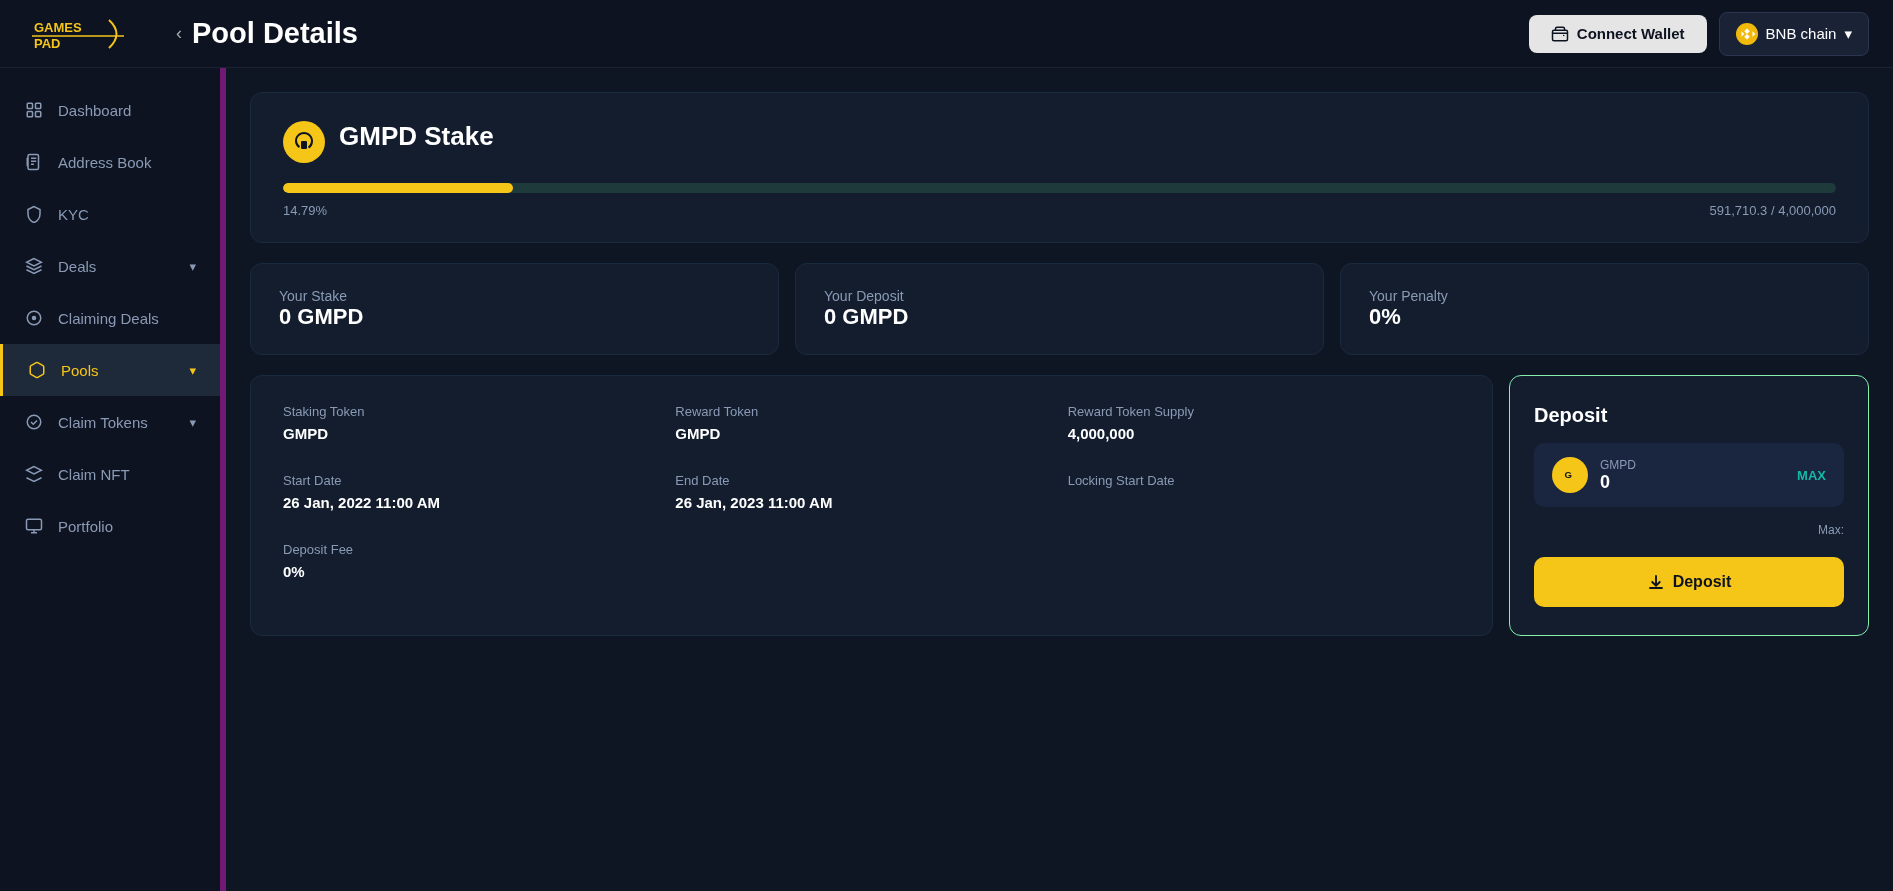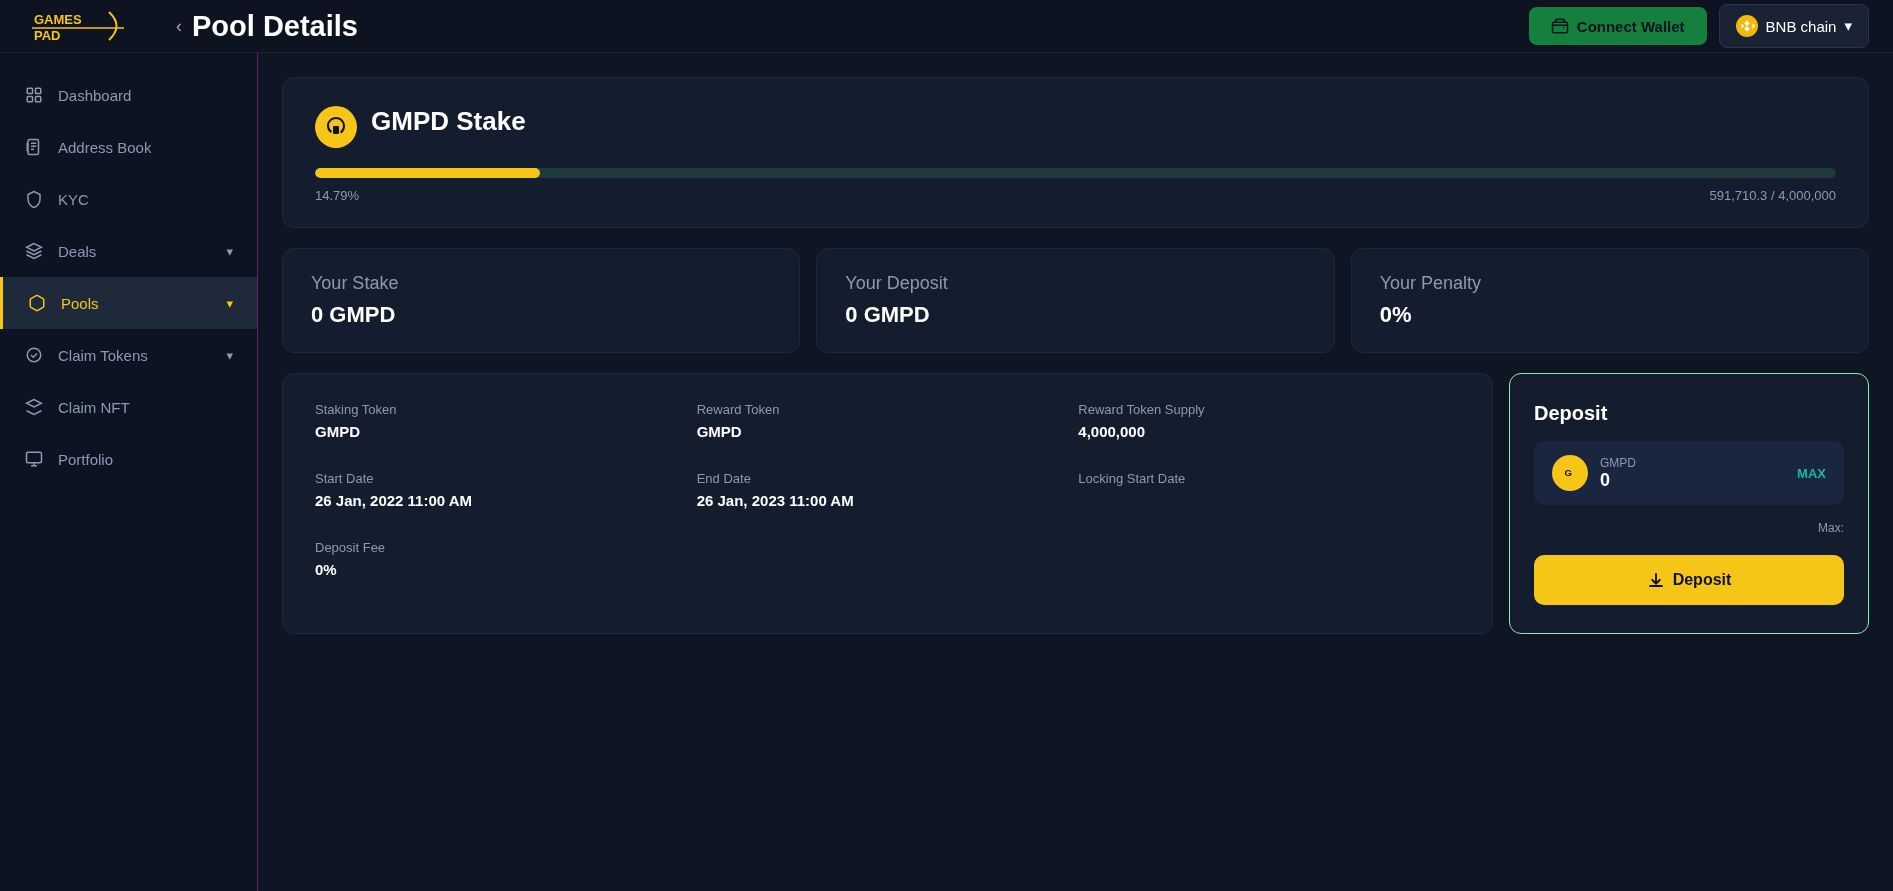--- a/index.html
+++ b/index.html
@@ -14,21 +14,21 @@
       overflow: hidden;
     }
 
     
     .header {
       background: #0d1320;
       display: flex;
       align-items: center;
       justify-content: space-between;
       padding: 0 24px;
-      height: 53px;
+      height: 68px;
       border-bottom: 1px solid #1a2236;
       flex-shrink: 0;
     }
     .header-left {
       display: flex;
       align-items: center;
       gap: 32px;
     }
     .logo {
       width: 120px;
@@ -48,21 +48,21 @@
       font-size: 29px;
       font-weight: 600;
       color: #fff;
     }
     .header-right {
       display: flex;
       align-items: center;
       gap: 12px;
     }
     .connect-wallet-btn {
-      background: #15803d;
+      background: #e5e5e5;
       color: #0d1320;
       border: none;
       border-radius: 8px;
       padding: 10px 22px;
       font-size: 15px;
       font-weight: 700;
       cursor: pointer;
       display: flex;
       align-items: center;
       gap: 8px;
@@ -83,25 +83,25 @@
 
     
     .main-layout {
       display: flex;
       flex: 1;
       overflow: hidden;
     }
 
     
     .sidebar {
-      width: 258px;
+      width: 226px;
       background: #0d1320;
       padding: 16px 0;
       flex-shrink: 0;
-      border-right: 1px solid #701a75;
+      border-right: 6px solid #701a75;
     }
     .sidebar-item {
       display: flex;
       align-items: center;
       gap: 14px;
       padding: 16px 24px;
       cursor: pointer;
       color: #8a9ab5;
       font-size: 15px;
       font-weight: 500;
@@ -191,22 +191,21 @@
       gap: 16px;
     }
     .stat-card {
       background: #131d2e;
       border-radius: 12px;
       padding: 24px 28px;
       border: 1px solid #1a2a3e;
     }
     .stat-label {
       color: #8a9ab5;
-      font-size: 18px;
-      margin-bottom: 8px;
+      font-size: 14px;
     }
     .stat-value {
       color: #fff;
       font-size: 22px;
       font-weight: 700;
     }
 
     
     .bottom-section {
       display: grid;
@@ -406,20 +405,29 @@
         <svg width="18" height="18" viewBox="0 0 24 24" fill="none">
           <path d="M12 2L2 7l10 5 10-5-10-5z" stroke="currentColor" stroke-width="2"></path>
           <path d="M2 17l10 5 10-5" stroke="currentColor" stroke-width="2"></path>
           <path d="M2 12l10 5 10-5" stroke="currentColor" stroke-width="2"></path>
         </svg>
       </span>
       <span>Deals</span>
       <span class="chevron">▾</span>
     </div>
 
+    <div class="sidebar-item">
+      <span class="sidebar-icon">
+        <svg width="18" height="18" viewBox="0 0 24 24" fill="none">
+          <circle cx="12" cy="12" r="9" stroke="currentColor" stroke-width="2"></circle>
+          <circle cx="12" cy="12" r="3" fill="currentColor"></circle>
+        </svg>
+      </span>
+      <span>Claiming Deals</span>
+    </div>
 
     <div class="sidebar-item active">
       <span class="sidebar-icon">
         <svg width="18" height="18" viewBox="0 0 24 24" fill="none">
           <path d="M21 16V8a2 2 0 0 0-1-1.73l-7-4a2 2 0 0 0-2 0l-7 4A2 2 0 0 0 3 8v8a2 2 0 0 0 1 1.73l7 4a2 2 0 0 0 2 0l7-4A2 2 0 0 0 21 16z" stroke="#f5c518" stroke-width="2"></path>
         </svg>
       </span>
       <span>Pools</span>
       <span class="chevron" style="color:#f5c518">▾</span>
     </div>

